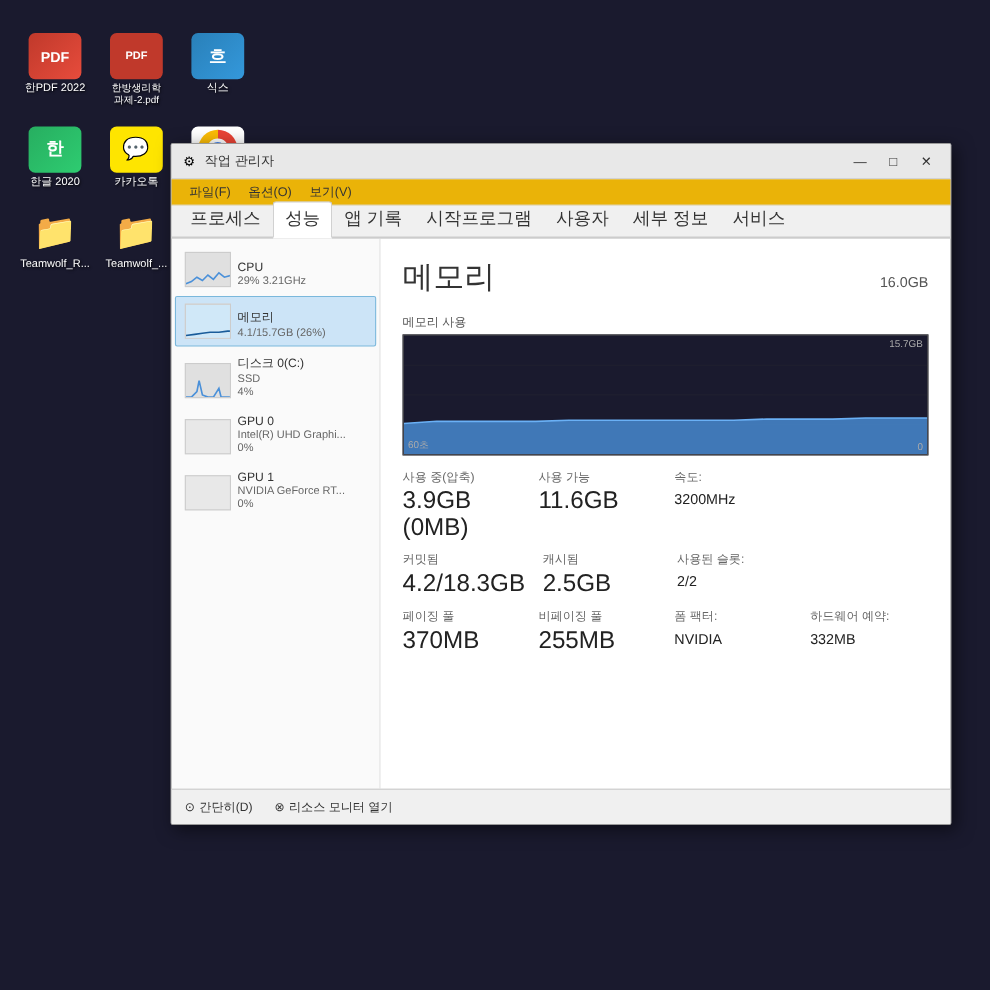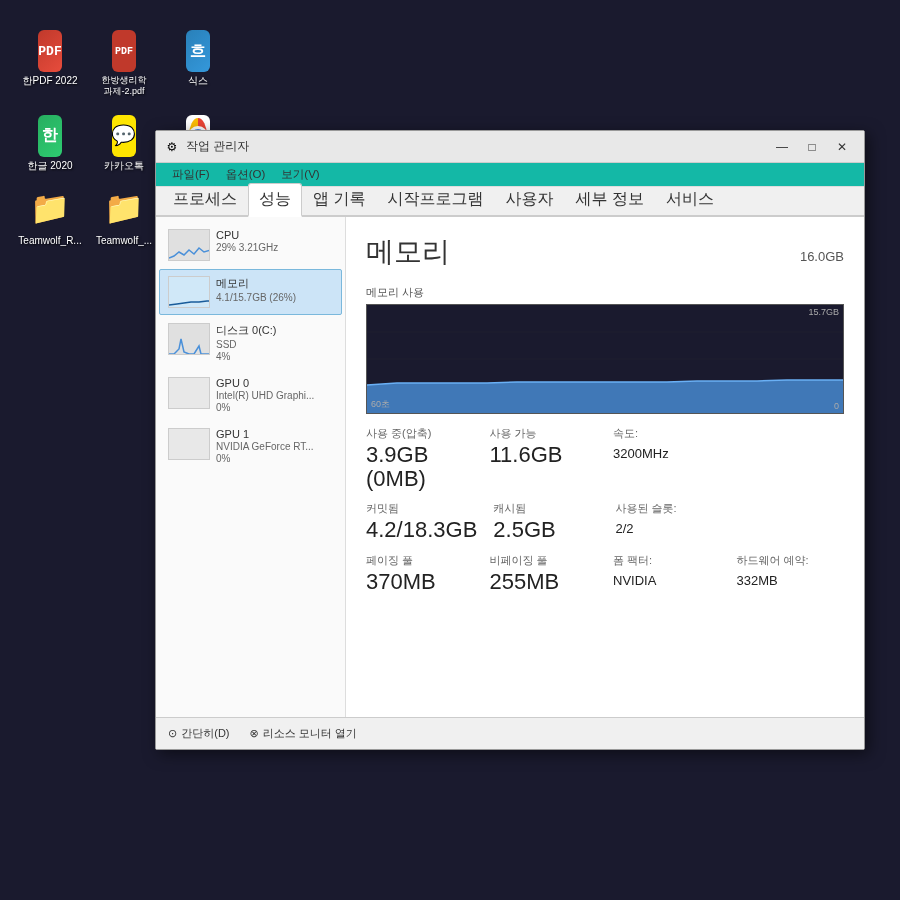--- a/index.html
+++ b/index.html
@@ -39,30 +39,29 @@
 
     .desktop-icon {
       display: flex;
       flex-direction: column;
       align-items: center;
       width: 60px;
       cursor: pointer;
     }
 
     .desktop-icon .icon-img {
-      width: 24px;
+      width: 48px;
       height: 42px;
       border-radius: 6px;
       display: flex;
       align-items: center;
       justify-content: center;
       font-size: 18px;
       font-weight: bold;
       margin-bottom: 3px;
-      font-family: Liberation Mono, monospace;
     }
 
     .desktop-icon .icon-label {
       font-size: 10px;
       color: #fff;
       text-align: center;
       text-shadow: 1px 1px 2px rgba(0,0,0,0.9);
       line-height: 1.2;
       word-break: keep-all;
     }
@@ -127,21 +126,21 @@
       font-size: 12px;
       color: #333;
       display: flex;
       align-items: center;
       justify-content: center;
     }
 
     
     .menu-bar {
       height: 24px;
-      background: #14b8a6;
+      background: #eab308;
       display: flex;
       align-items: center;
       padding: 0 8px;
       border-bottom: 1px solid #ddd;
       flex-shrink: 0;
     }
 
     .menu-item {
       font-size: 11.5px;
       color: #333;
@@ -196,21 +195,21 @@
       overflow-y: auto;
     }
 
     .process-item {
       padding: 6px 8px;
       cursor: pointer;
       border: 1px solid transparent;
       margin: 1px 3px;
       border-radius: 2px;
       display: flex;
-      align-items: flex-start;
+      align-items: flex-end;
       gap: 6px;
     }
     .process-item.selected {
       background: #cce4f7;
       border-color: #7ab8dc;
     }
 
     .process-thumb {
       width: 42px;
       height: 32px;

